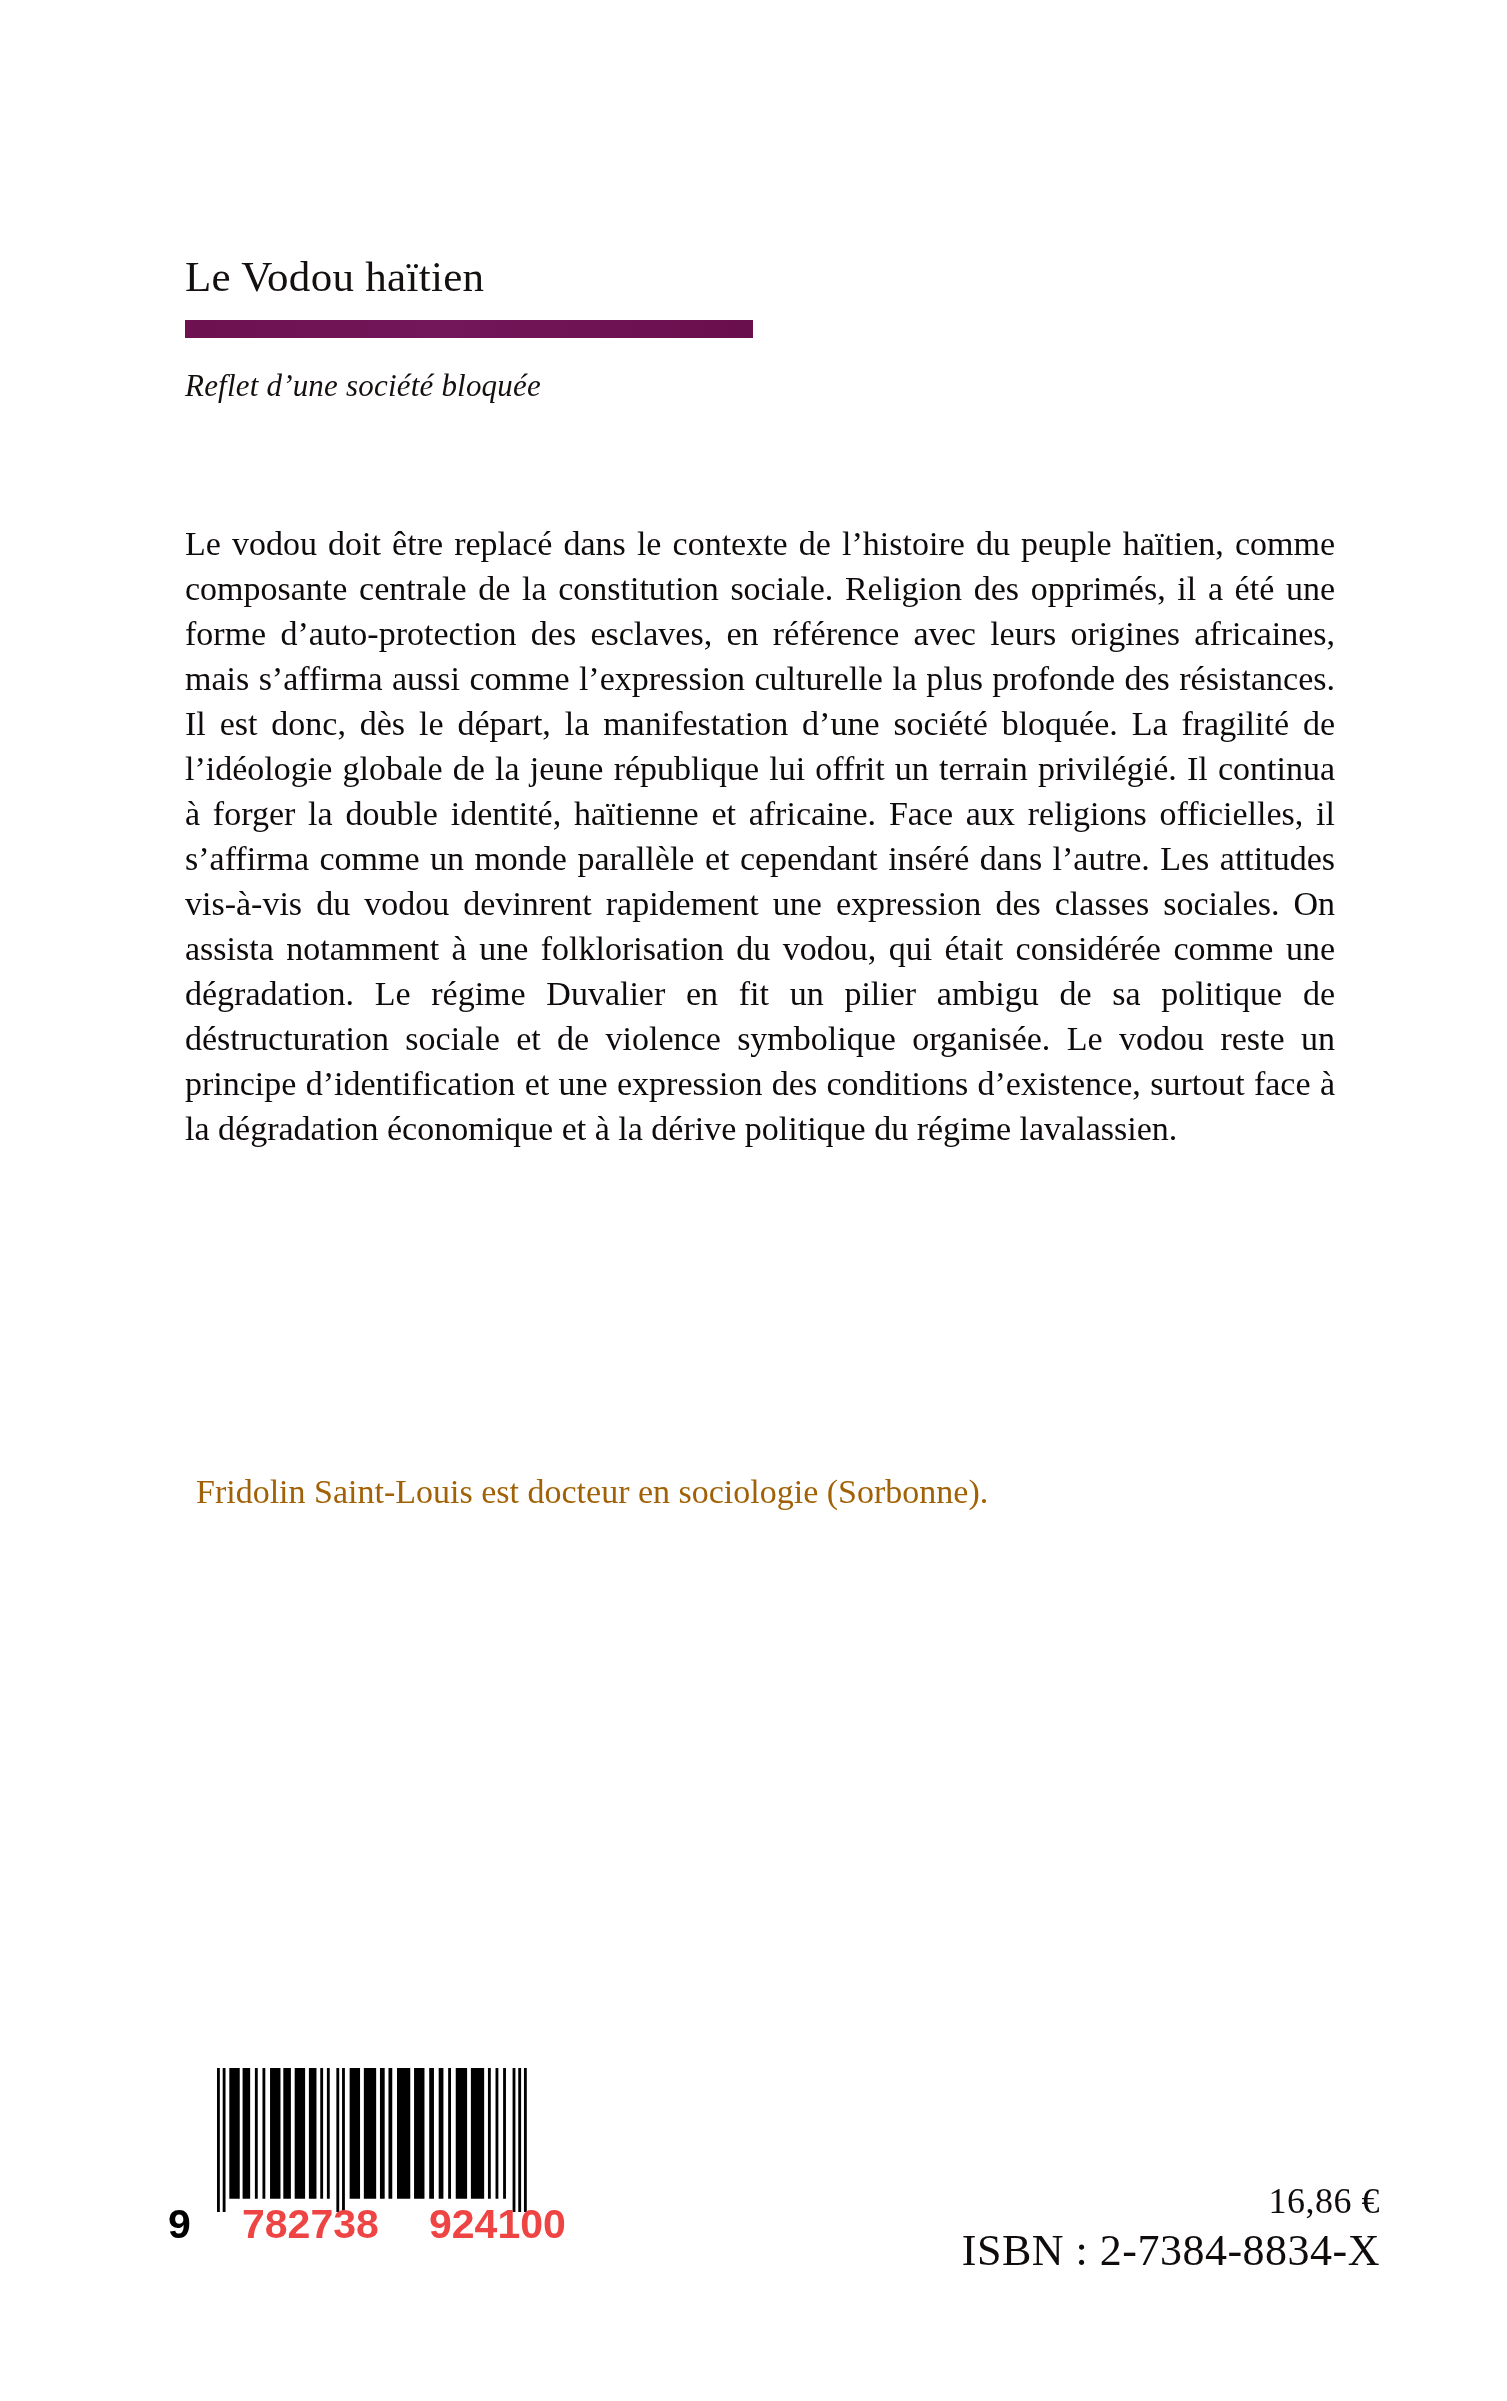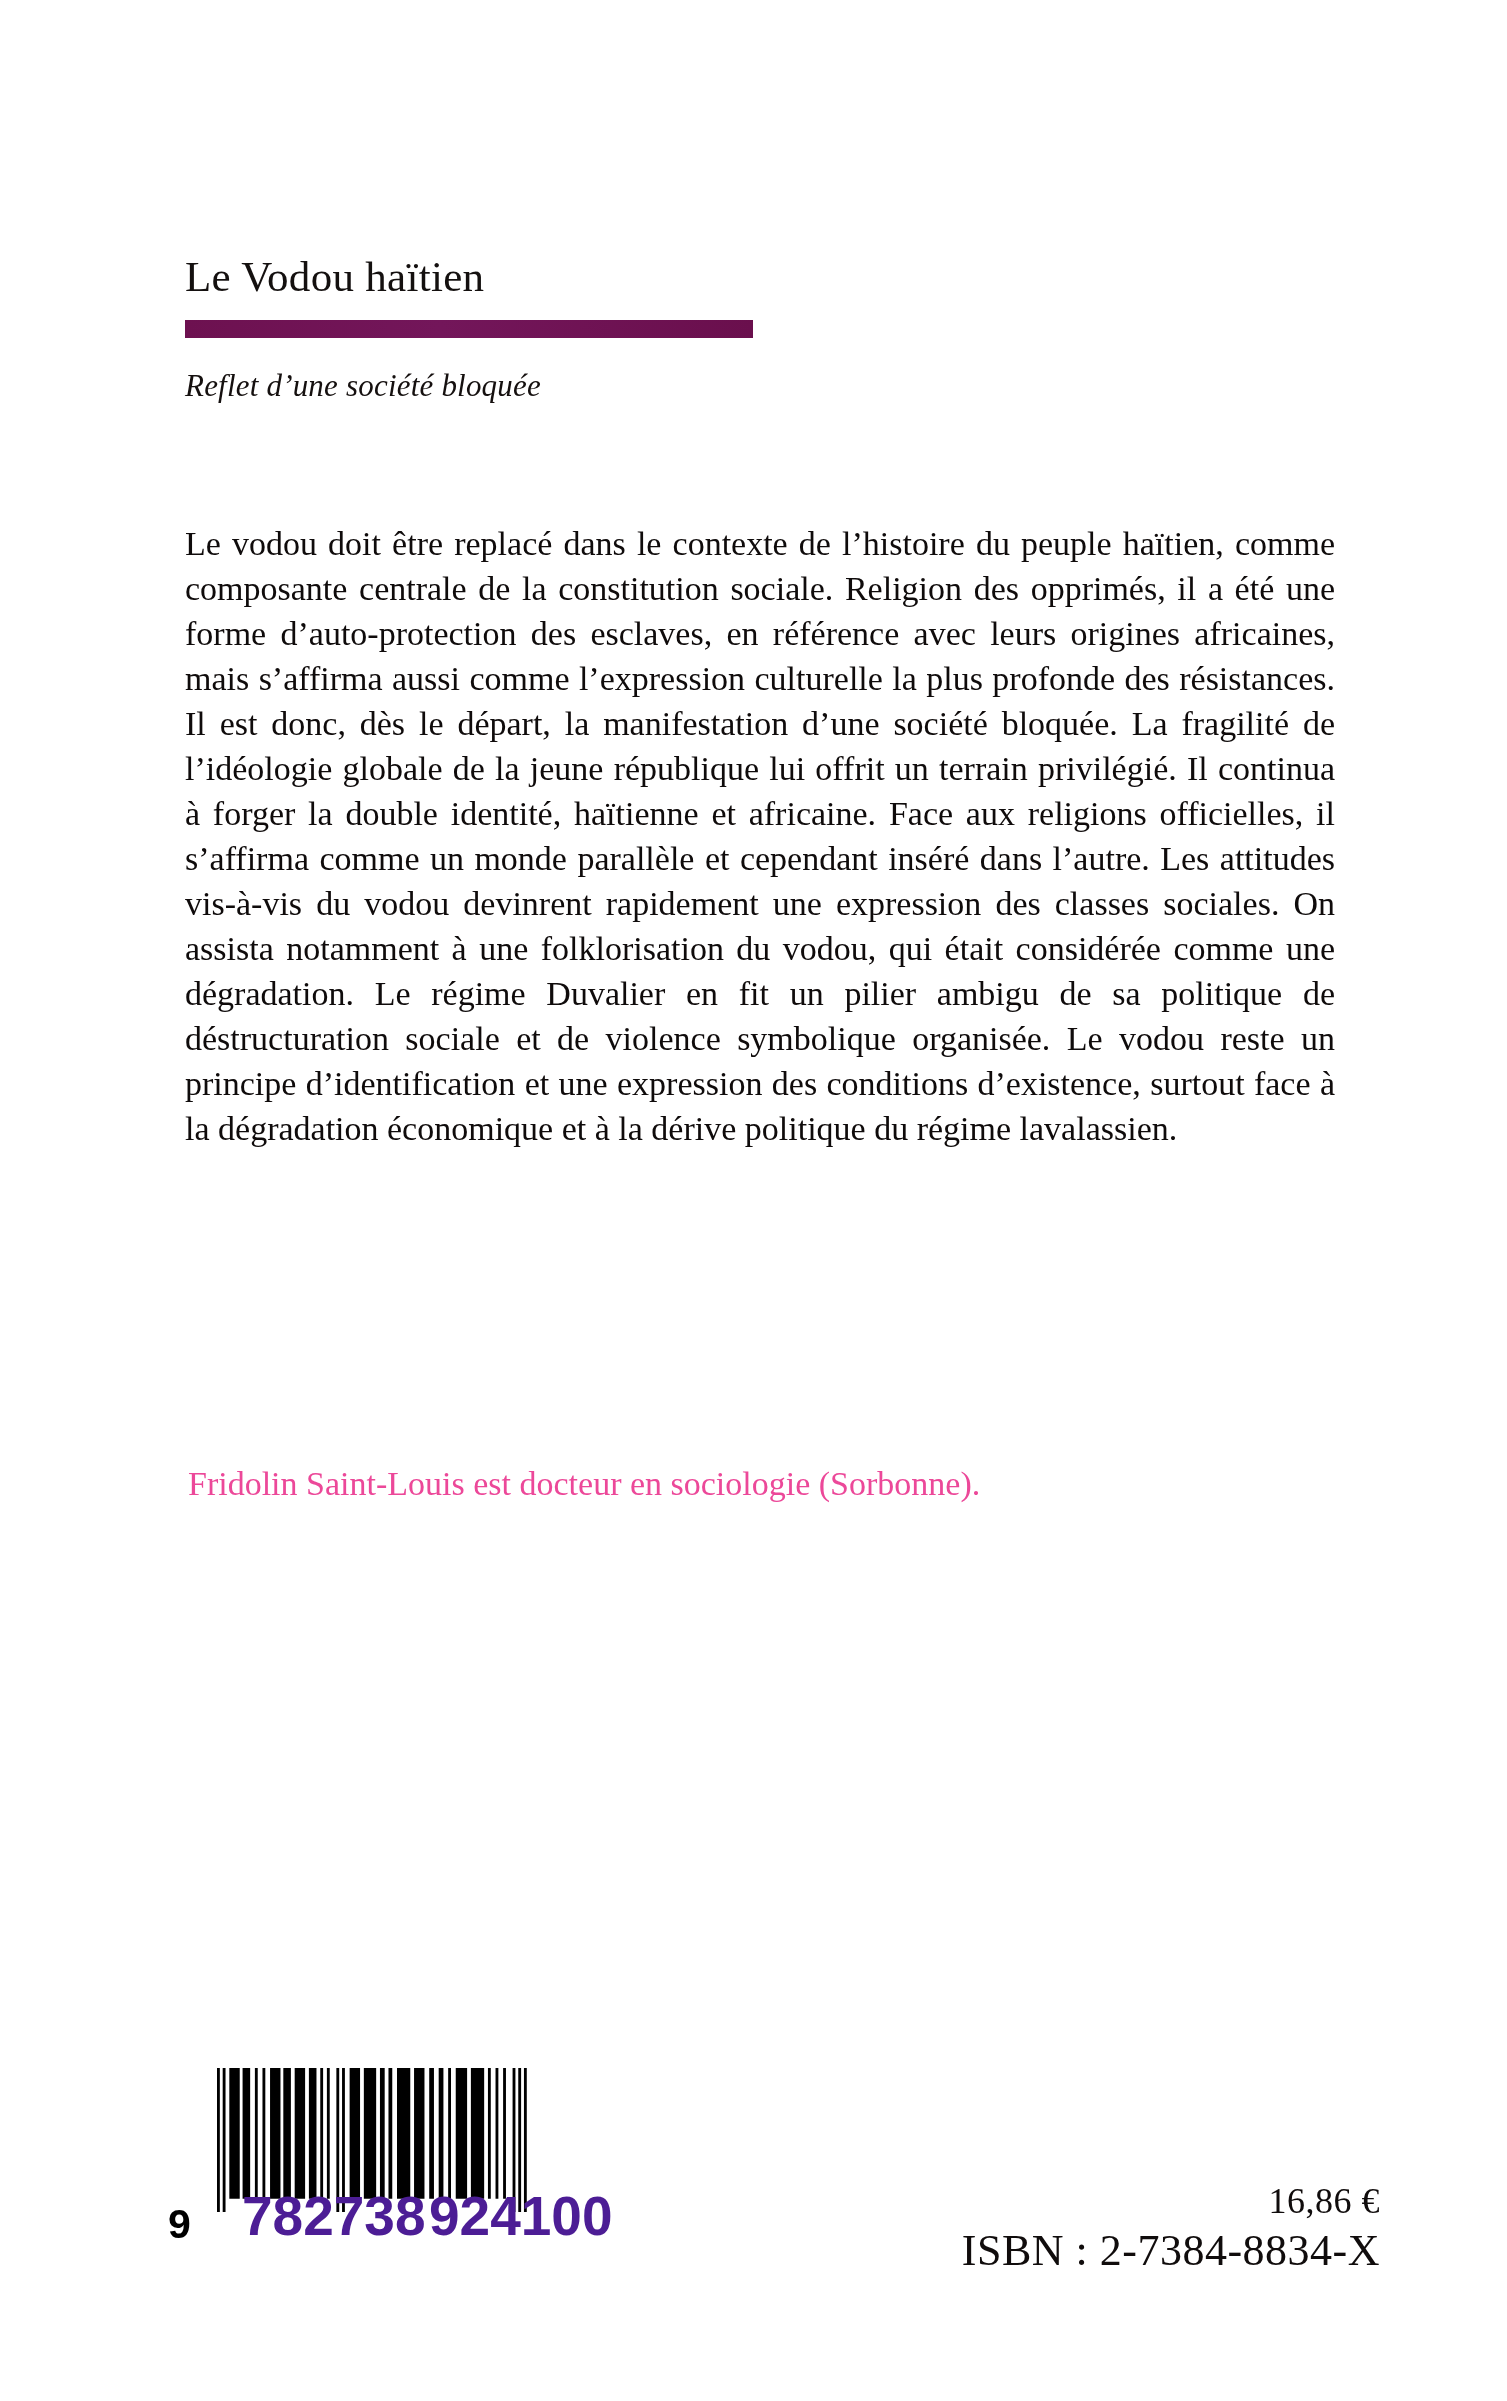--- a/index.html
+++ b/index.html
@@ -74,22 +74,22 @@
   }
 
   .author-note {
     position: absolute;
     left: 180px;
     top: 1453px;
     width: 1150px;
     font-family: "Liberation Serif", "DejaVu Serif", serif;
     font-size: 34px;
     line-height: 45px;
-    color: #ec4899;
-    margin: 8px;
+    color: #a16207;
+    margin: 16px;
   }
 
   
   .barcode-area {
     position: absolute;
     left: 168px;
     top: 2068px;
     width: 445px;
     height: 175px;
   }
@@ -113,23 +113,23 @@
     height: 144px;
     display: block;
   }
 
   .barcode-digits {
     position: absolute;
     left: 59px;
     bottom: -4.7px;
     width: 379px;
     font-family: "Liberation Sans", "DejaVu Sans", sans-serif;
-    font-size: 55px;
+    font-size: 41px;
     font-weight: 700;
-    color: #4c1d95;
+    color: #ef4444;
     display: flex;
   }
 
   .bc-group {
     display: flex;
     justify-content: space-between;
   }
   .bc-group.left  { width: 166px; margin-left: 15px; }
   .bc-group.right { width: 166px; margin-left: 21px; }
 

